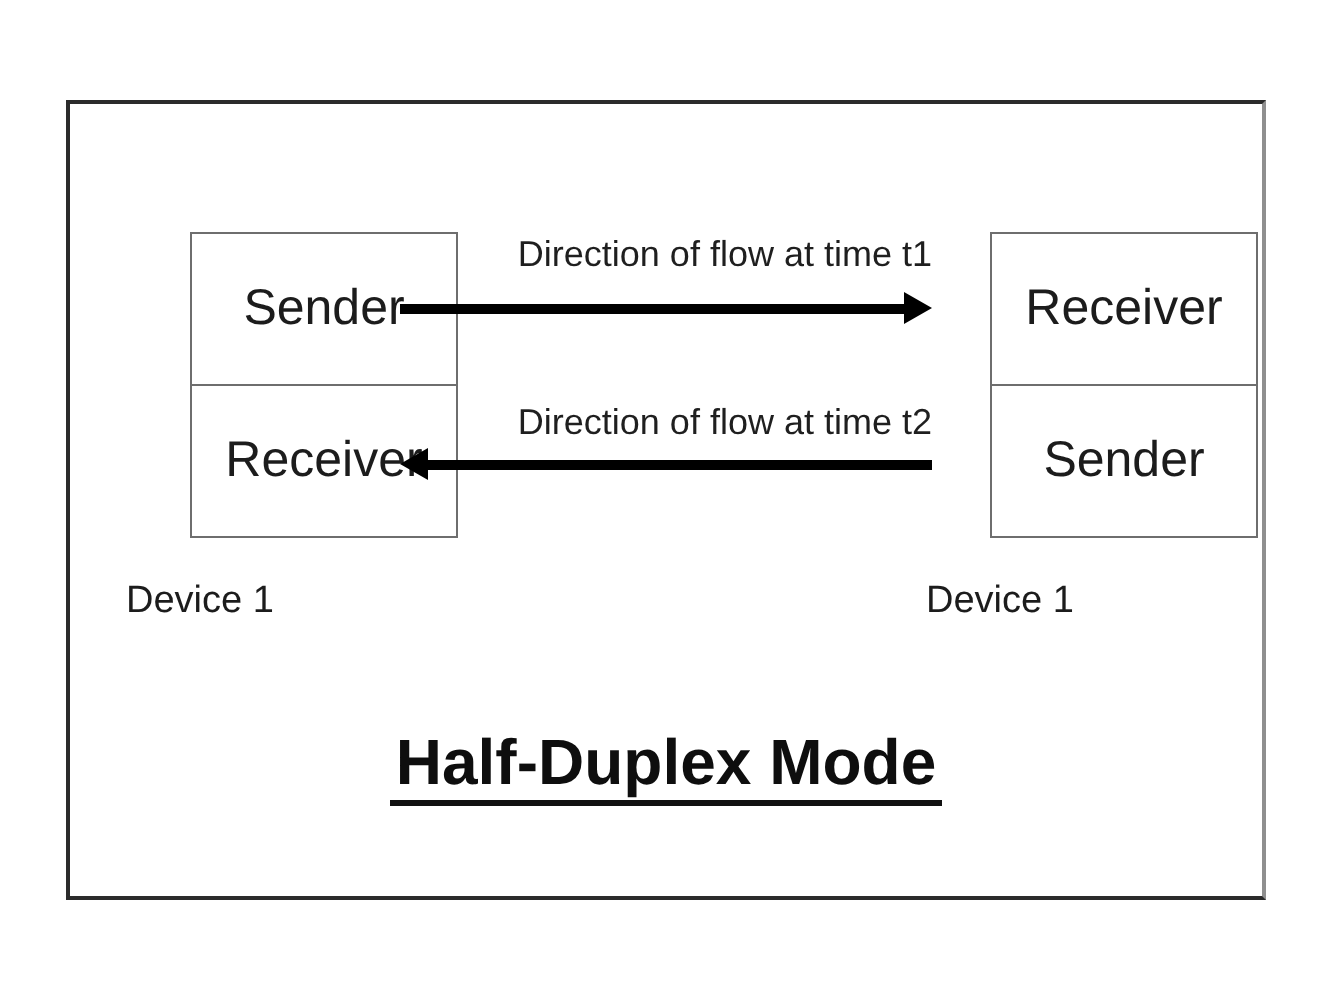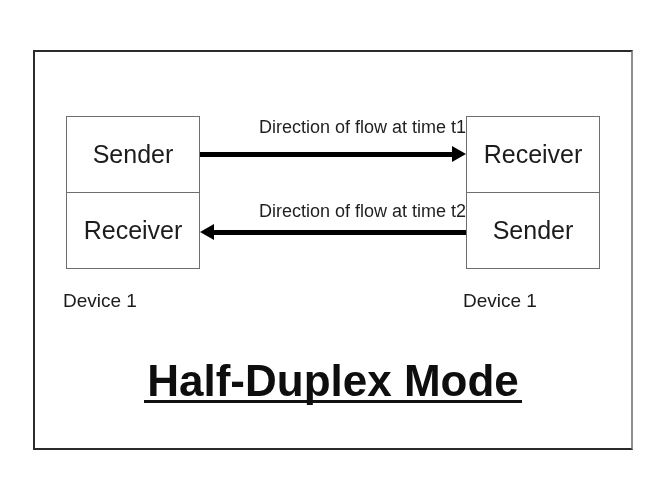--- a/index.html
+++ b/index.html
@@ -25,20 +25,21 @@
     box-sizing: border-box;
     border: 2px solid #2b2b2b;
     border-right-color: #8f8f8f;
     background: #ffffff;
   }
   .device-stack {
     position: absolute;
     top: 116px;
     width: 144px;
     box-sizing: border-box;
+    margin-left: 29px;
   }
   .stack-left  { left: 66px; }
   .stack-right { left: 466px; }
   .device-box {
     box-sizing: border-box;
     width: 134px;
     height: 77px;
     border: 1.5px solid #6e6e6e;
     background: #ffffff;
     display: flex;
@@ -109,21 +110,21 @@
   .caption-2 { left: 463px; }
   .title-row {
     position: absolute;
     left: 33px;
     top: 364px;
     width: 600px;
     text-align: center;
   }
   .title-text {
     display: inline-block;
-    font-size: 44px;
+    font-size: 32px;
     font-weight: bold;
     line-height: 34px;
     color: #0e0e0e;
     border-bottom: 3px solid #111111;
     padding: 0 3px 2px 3px;
     white-space: nowrap;
   }
 </style>
 </head>
 <body>

